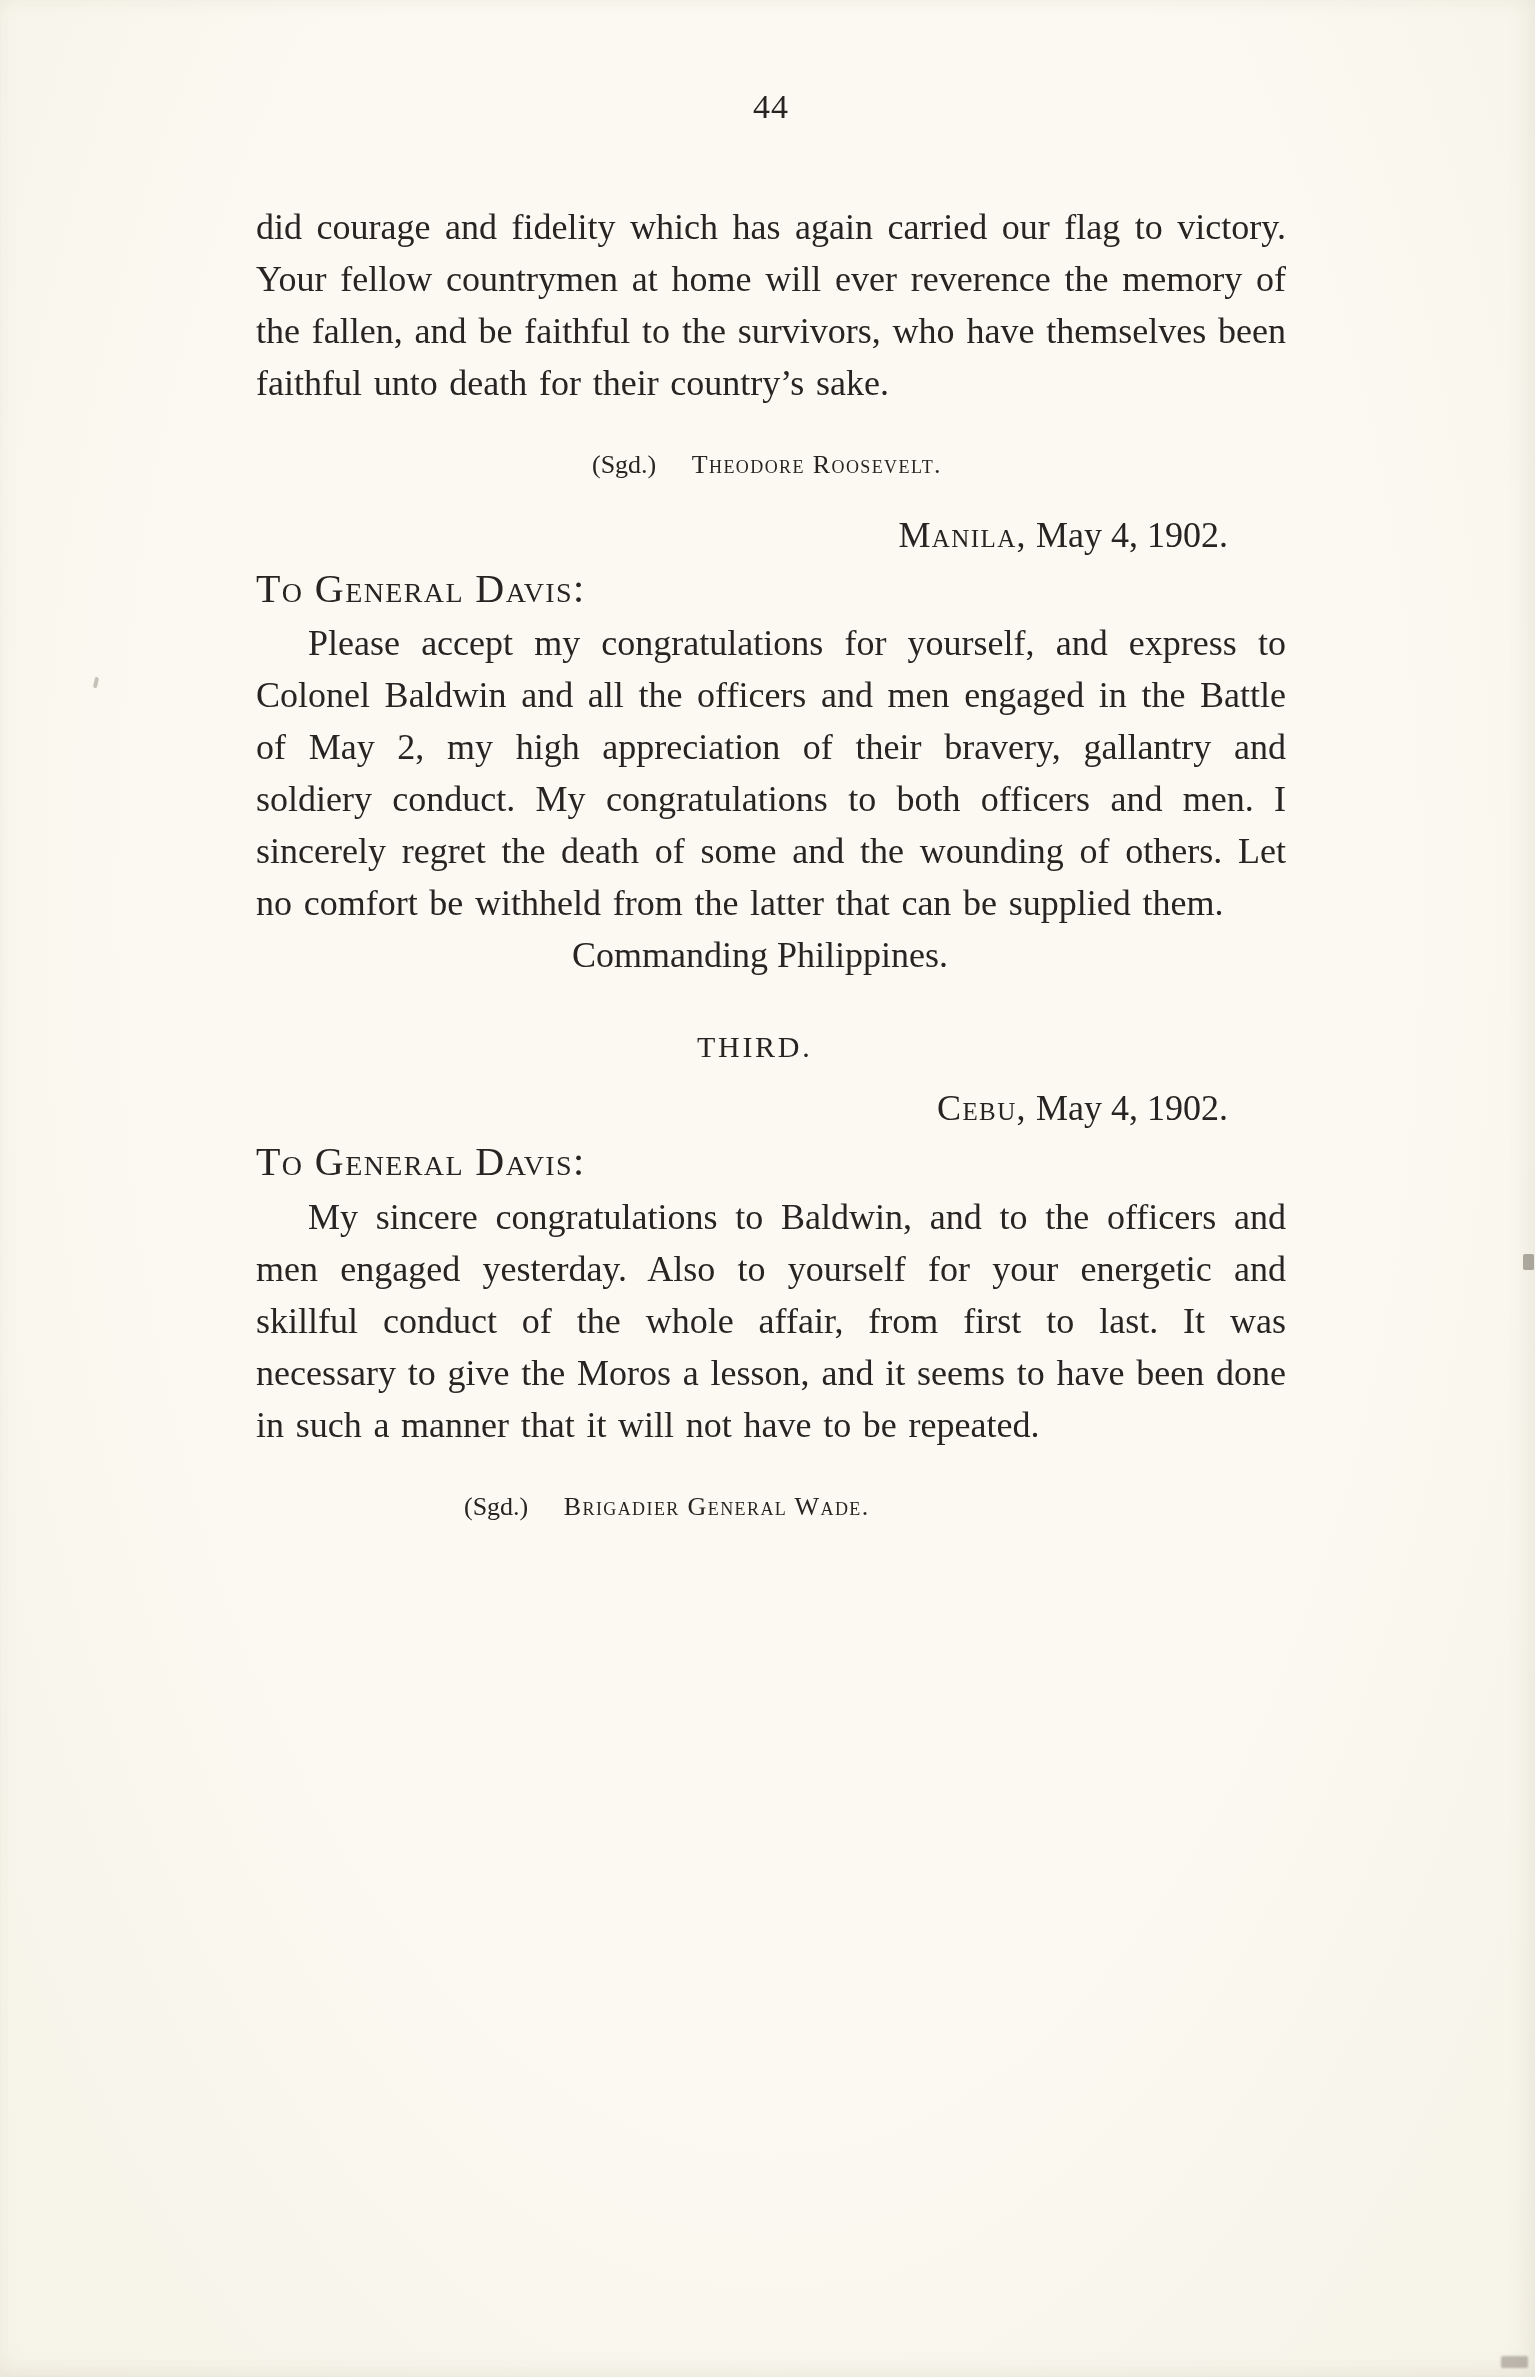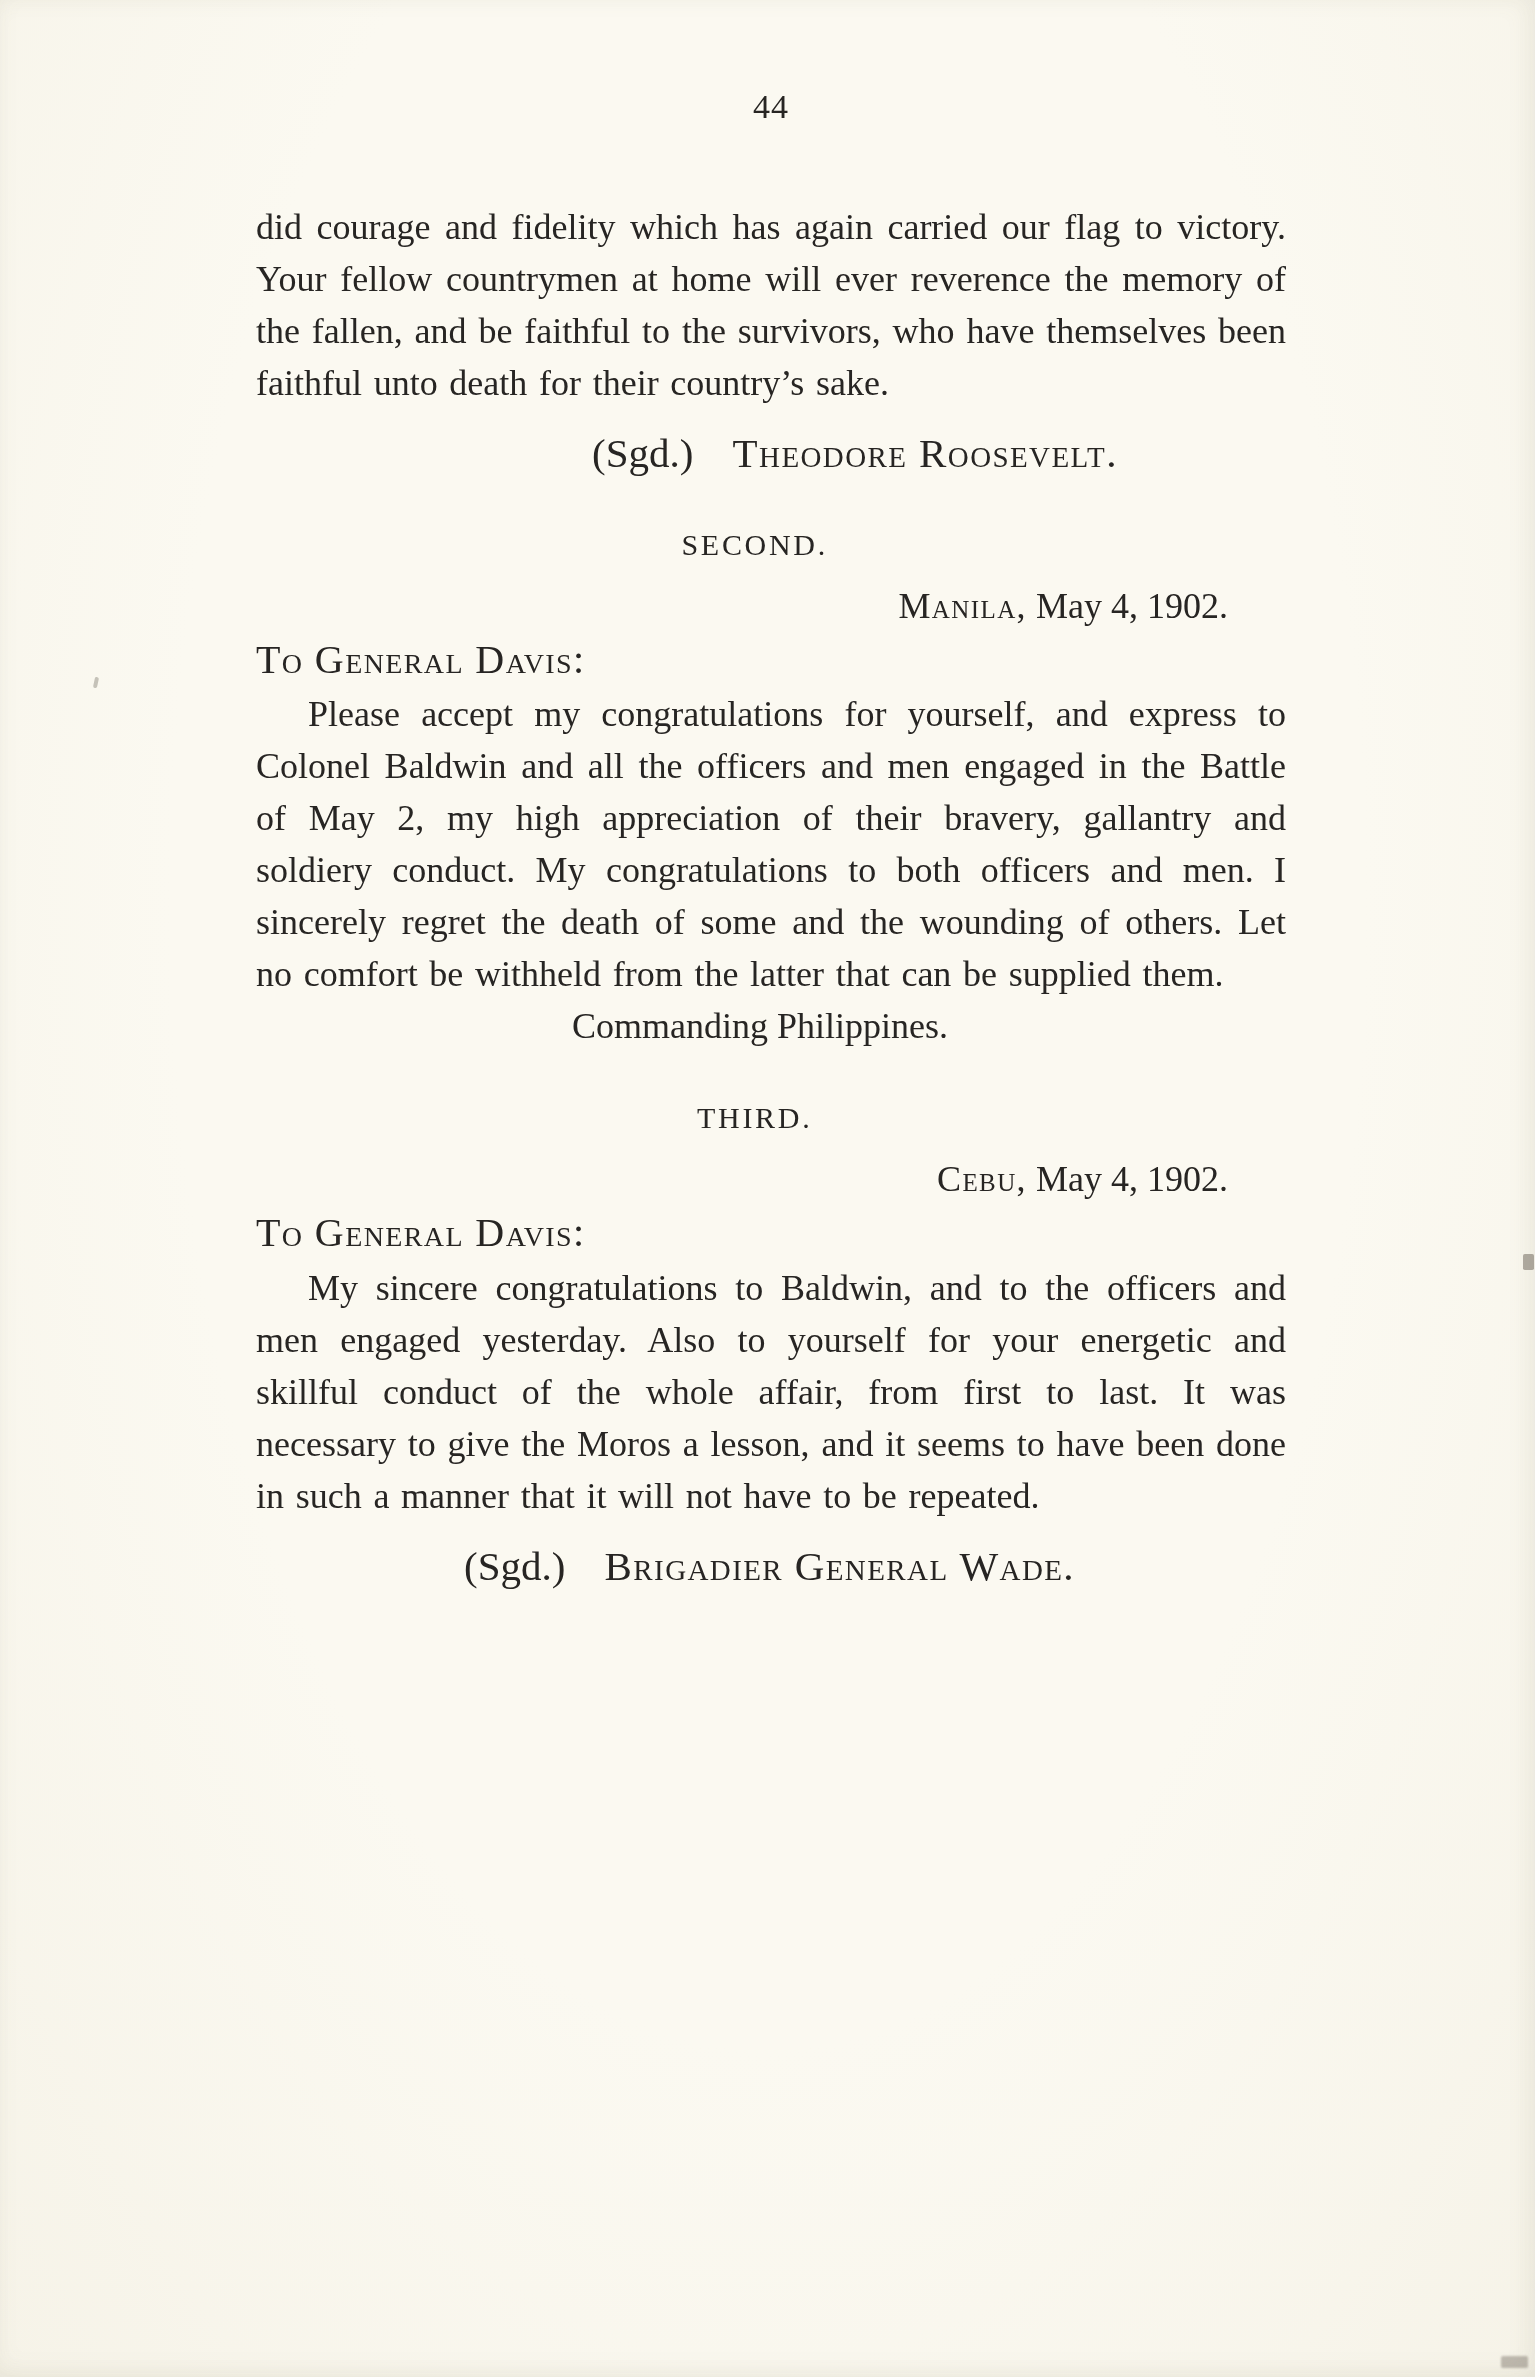--- a/index.html
+++ b/index.html
@@ -30,23 +30,23 @@
     font-size: 36px;
     line-height: 52px;
     text-align: justify;
     word-spacing: 2.7px;
     margin-top: 2.7px;
   }
   .first-par { margin-top: 75px; }
   .indent { text-indent: 52px; }
   .sc { font-variant: small-caps; letter-spacing: 1.4px; }
   .sig {
-    font-size: 41px;
+    font-size: 26px;
     line-height: 52px;
-    margin-top: 18px;
+    margin-top: 30px;
     white-space: nowrap;
   }
   .sgd { display: inline-block; margin-right: 29px; }
   .sig-roosevelt { margin-left: 336px; }
   .sig-chaffee   { margin-left: 232px; }
   .sig-wade      { margin-left: 208px; }
   .sig-title {
     font-size: 36px;
     line-height: 52px;
     text-align: center;
@@ -91,21 +91,20 @@
 
   <section>
     <p class="body-par first-par">did courage and fidelity which has again carried our flag to victory. Your fellow countrymen at home will ever reverence the memory of the fallen, and be faithful to the survivors, who have themselves been faithful unto death for their country’s sake.</p>
     <p class="sig sig-roosevelt">
       <span class="sgd">(Sgd.)</span>
       <span class="sc">Theodore Roosevelt.</span>
     </p>
   </section>
 
   <section>
-    <h2 class="heading">SECOND.</h2>
     <p class="dateline">
       <span class="sc">Manila,</span>
       <span>May 4, 1902.</span>
     </p>
     <p class="salutation sc">To General Davis:</p>
     <p class="body-par indent">Please accept my congratulations for yourself, and express to Colonel Baldwin and all the officers and men engaged in the Battle of May 2, my high appreciation of their bravery, gallantry and soldiery conduct. My congratulations to both officers and men. I sincerely regret the death of some and the wounding of others. Let no comfort be withheld from the latter that can be supplied them.</p>
     <p class="sig-title">Commanding Philippines.</p>
   </section>
 
   <section>

